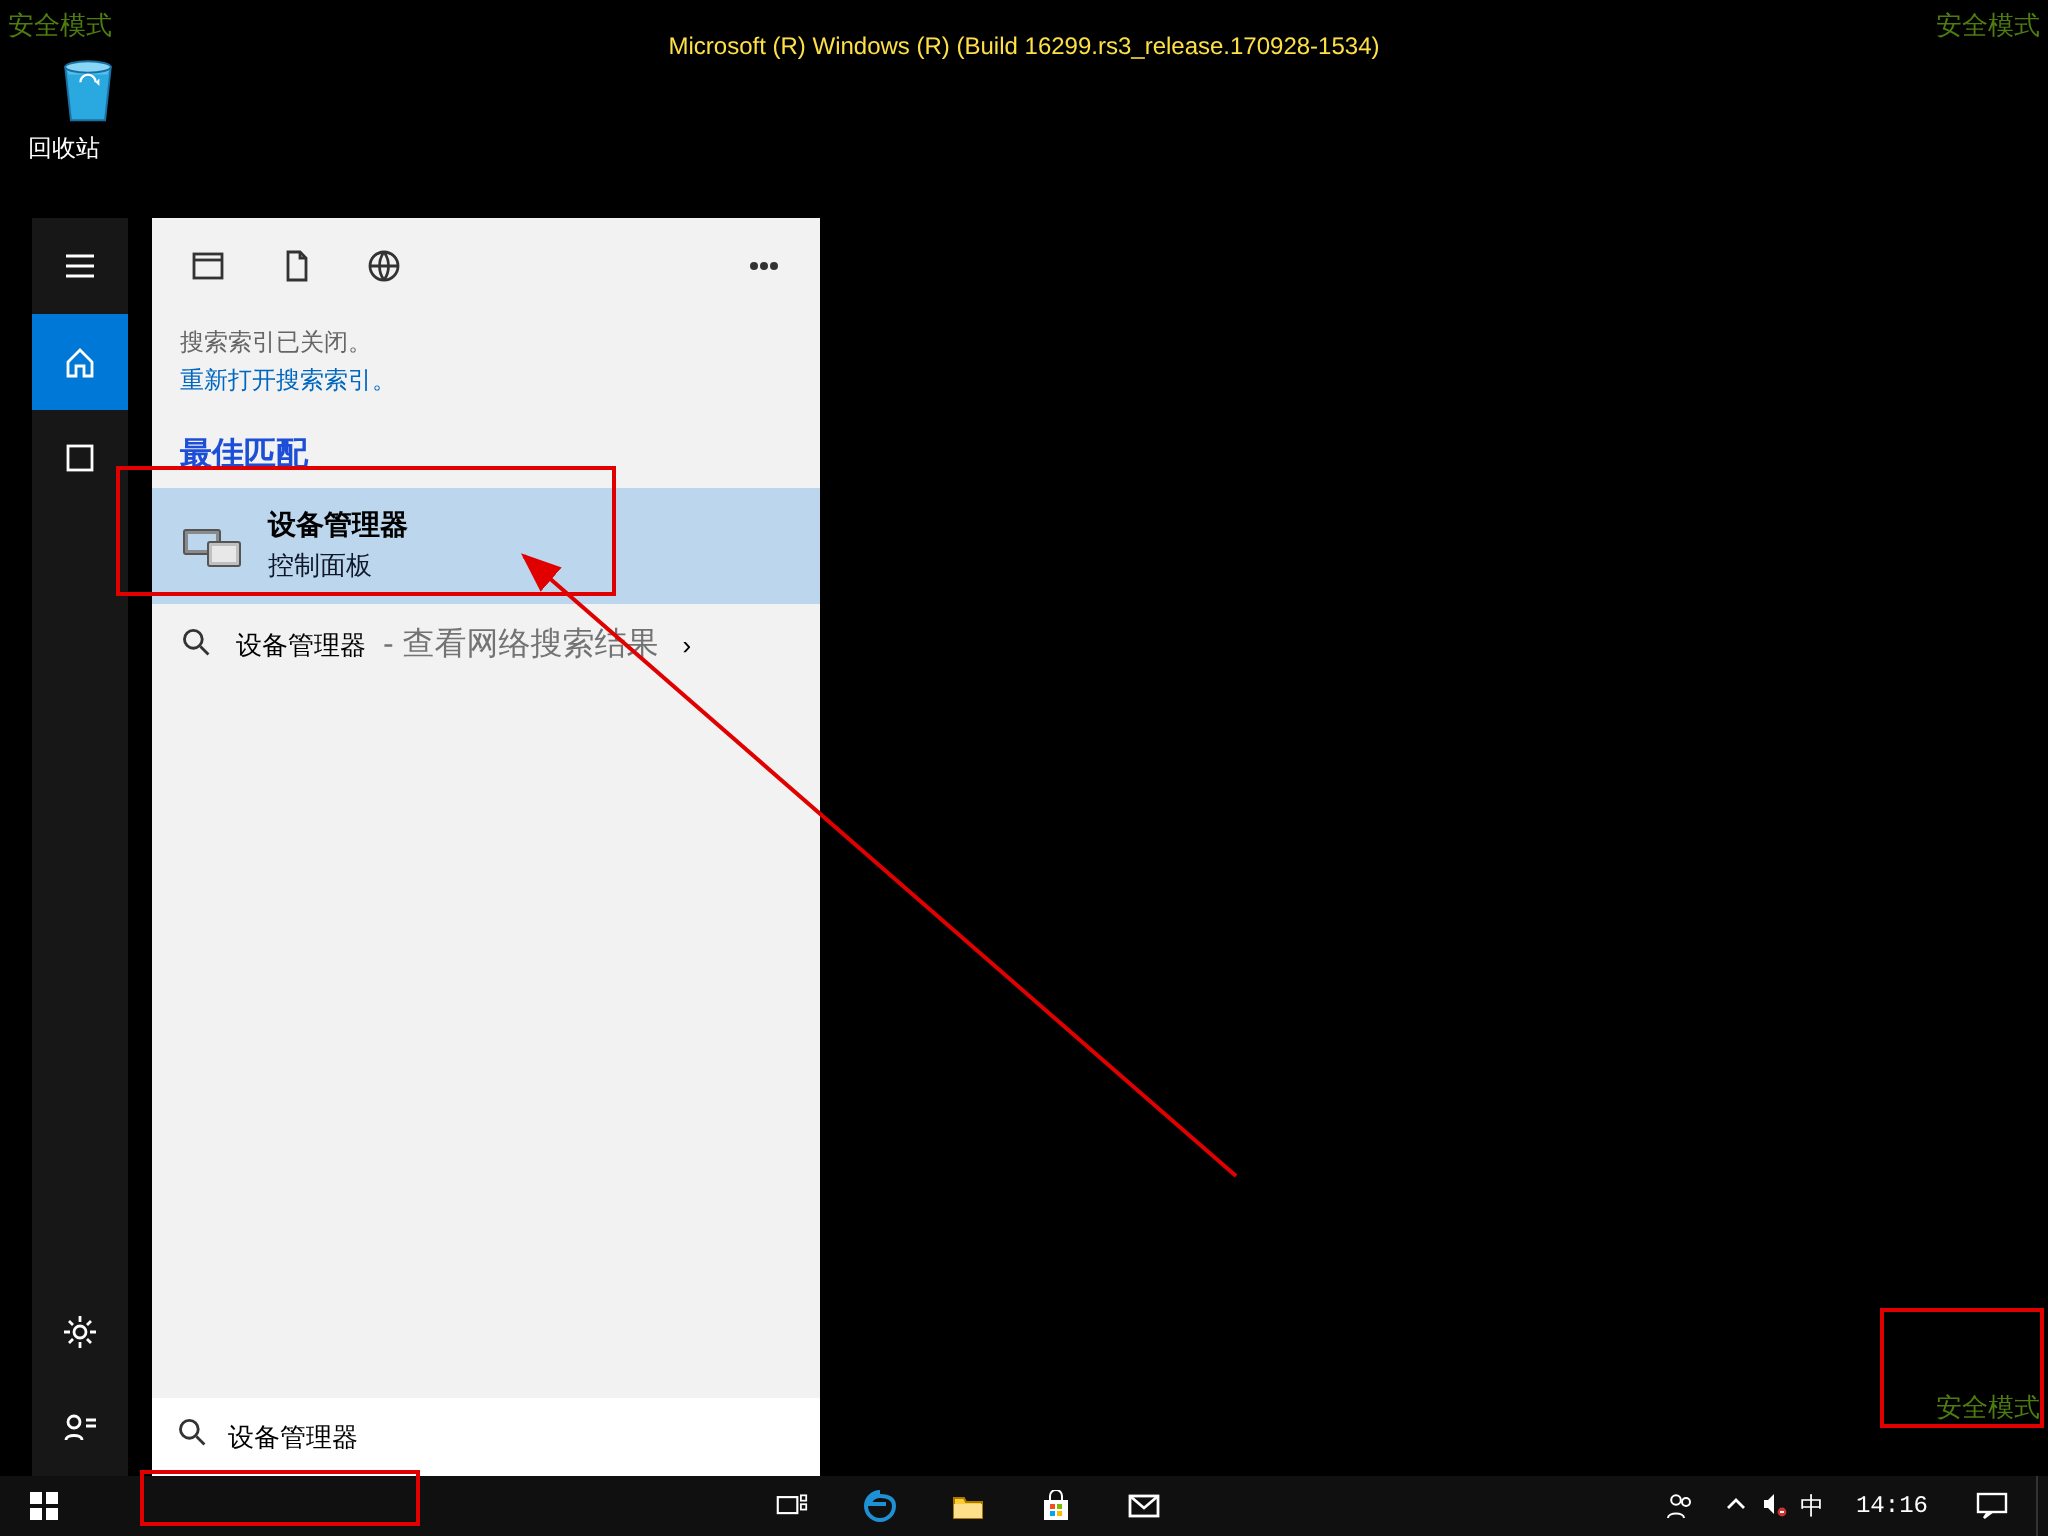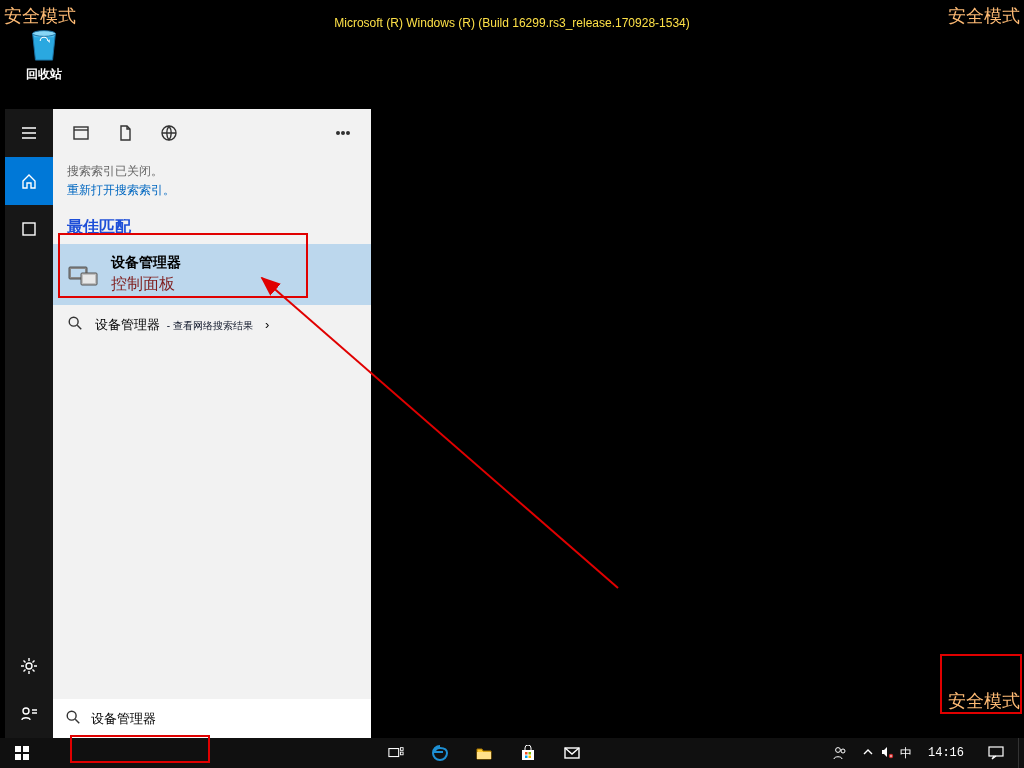--- a/index.html
+++ b/index.html
@@ -2,35 +2,35 @@
 <html><head>
 <meta charset="utf-8">
 <style>
   * { box-sizing: border-box; margin: 0; padding: 0; font-family: "Segoe UI","Microsoft YaHei",sans-serif; }
   html,body { width:1024px; height:768px; overflow:hidden; background:#000; }
 
   
   .desktop { position:absolute; inset:0; background:#000; }
 
   
-  .safe-mode { position:absolute; color:#fdba74; font-size:18px; }
+  .safe-mode { position:absolute; color:#4d7c0f; font-size:13px; }
   .sm-tl { top:4px; left:4px; }
   .sm-tr { top:4px; right:4px; }
   .sm-br { bottom:55px; right:4px; }
 
   
   .build { position:absolute; top:16px; left:50%; transform:translateX(-50%); color:#fde047; font-size:12px; white-space:nowrap; }
 
   
-  .recycle { position:absolute; top:22px; left:14px; width:60px; text-align:center; color:#fff; font-size:12px;font-weight:bold; }
+  .recycle { position:absolute; top:22px; left:14px; width:60px; color:#fff; font-size:12px; }
   .recycle .ico { width:38px; height:42px; margin:0 auto 2px; position:relative; }
   .recycle .ico svg { width:100%; height:100%; }
 
   
-  .panel { position:absolute; left:5px; top:109px; bottom:30px; width:366px; display:flex; }
+  .panel { position:absolute; left:16px; top:109px; bottom:30px; width:394px; display:flex;gap:12px; }
   .rail { width:48px; background:#171717; display:flex; flex-direction:column; }
   .rail .btn { width:48px; height:48px; display:flex; align-items:center; justify-content:center; color:#fff; }
   .rail .btn.active { background:#0078d7; }
   .rail .spacer { flex:1; }
   .rail svg { width:18px; height:18px; fill:#fff; stroke:#fff; }
 
   .pane { flex:1; background:#f2f2f2; display:flex; flex-direction:column; color:#000; }
   .pane-top { height:48px; display:flex; align-items:center; padding:0 6px; }
   .pane-top .tbtn { width:44px; height:44px; display:flex; align-items:center; justify-content:center; }
   .pane-top .tspacer { flex:1; }
@@ -38,25 +38,25 @@
 
   .msg { padding:6px 14px 2px; font-size:12px; color:#666; }
   .link { padding:0 14px 10px; font-size:12px; color:#0067c0; cursor:pointer; }
 
   .section-h { font-size:16px; font-weight:600; padding:8px 14px 6px; color:#1d4ed8; }
 
   .result { display:flex; align-items:center; gap:12px; padding:10px 14px; min-height:58px; position:relative; }
   .result.sel { background:#bcd7ed; }
   .result .thumb { width:32px; height:32px; display:flex; align-items:center; justify-content:center; }
   .result .txt .t1 { font-size:14px; font-weight:600; color:#000; }
-  .result .txt .t2 { font-size:16px; color:#7f1d1d; margin-top:2px; }
+  .result .txt .t2 { font-size:13px; color:#0f172a; margin-top:2px; }
 
   .web-item { display:flex; align-items:center; gap:12px; padding:10px 14px; font-size:13px; position:relative; }
   .web-item .magn svg { width:16px; height:16px; stroke:#333; fill:none; stroke-width:1.6; }
-  .web-item .sub { color:#0f172a; font-size:10px; margin-left:4px; }
+  .web-item .sub { color:#737373; font-size:16px; margin-left:4px; }
   .search-row { display:flex; align-items:center; gap:10px; padding:0 12px; height:39px; background:#fff; }
   .search-row svg { width:16px; height:16px; stroke:#333; fill:none; stroke-width:1.6; }
   .search-row input { border:none; outline:none; font-size:13px; flex:1; background:transparent; }
 
   
   .taskbar { position:absolute; left:0; right:0; bottom:0; height:30px; background:#101010; display:flex; align-items:center; color:#fff; }
   .taskbar .tb { width:44px; height:30px; display:flex; align-items:center; justify-content:center; }
   .taskbar .tb svg { width:16px; height:16px; }
   .taskbar .gap { flex:1; }
   .taskbar .tray { display:flex; align-items:center; gap:6px; padding-right:6px; font-size:12px; }

